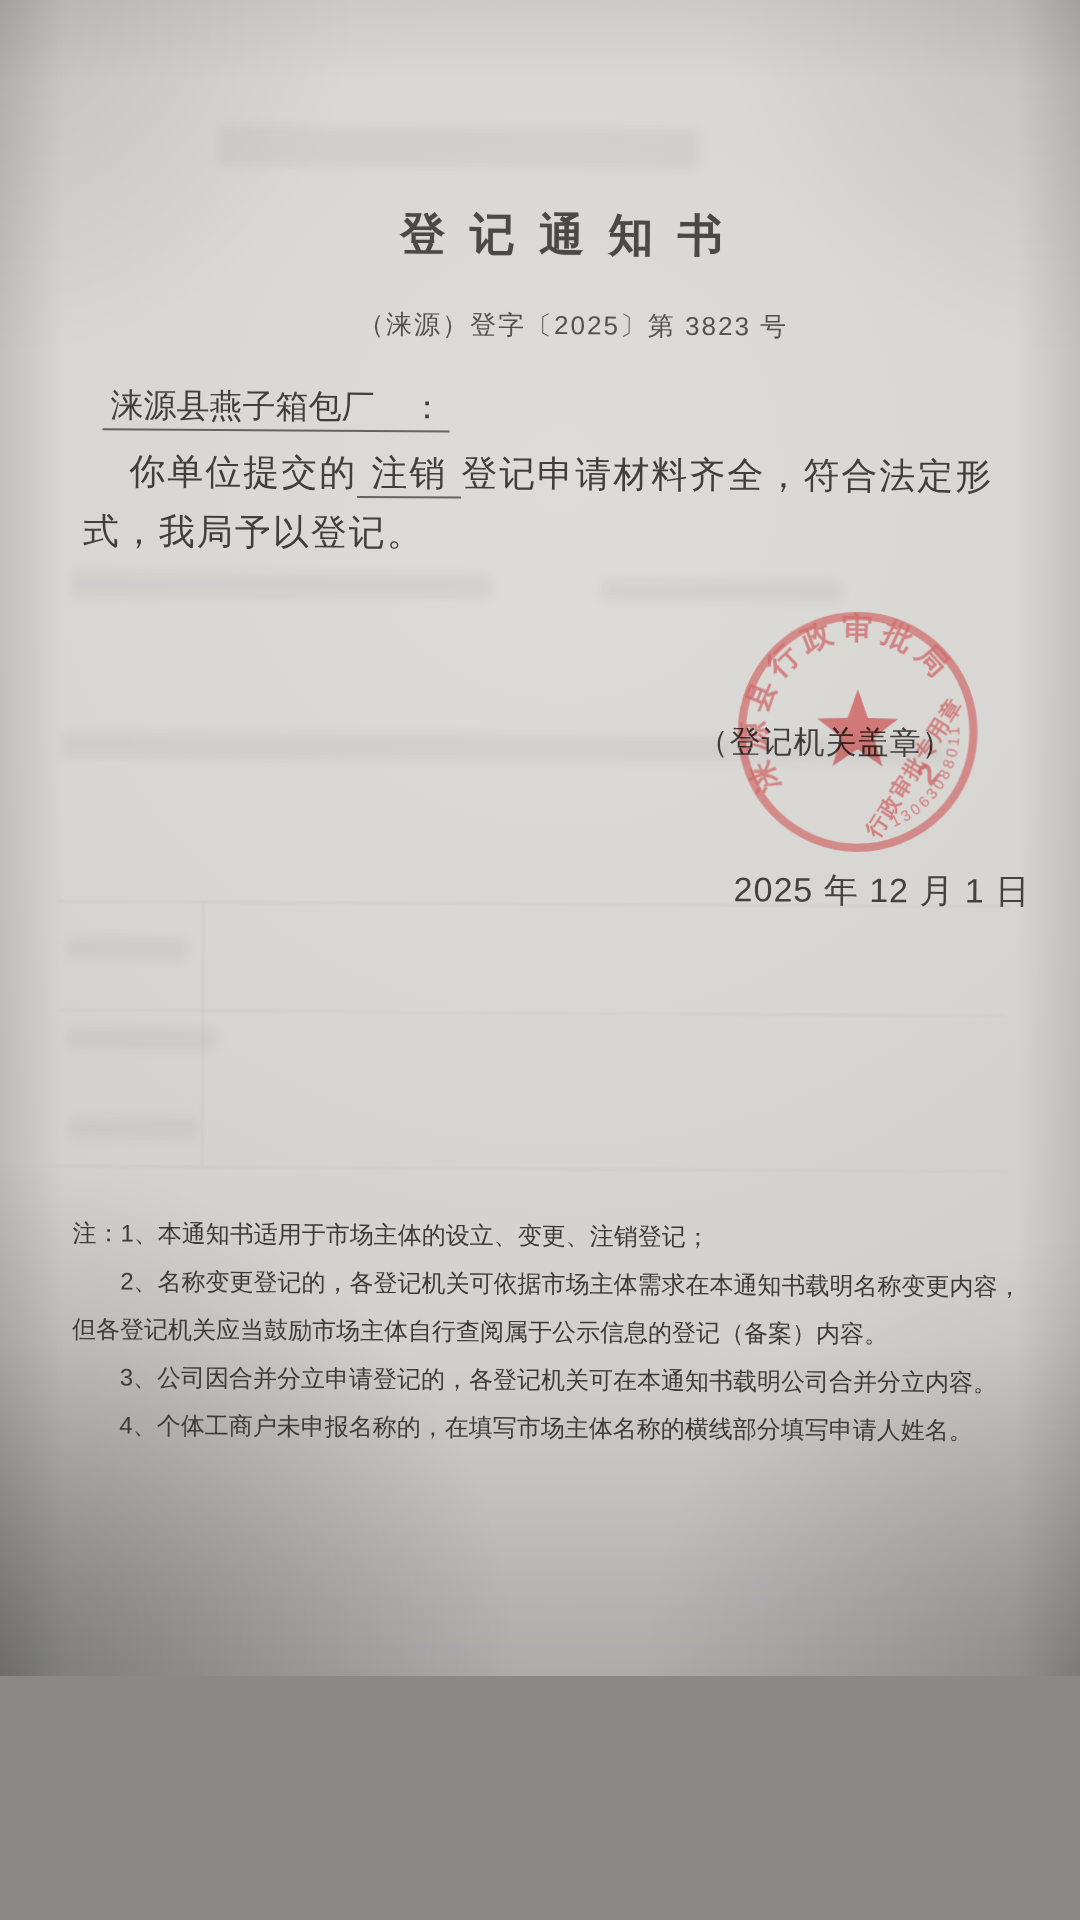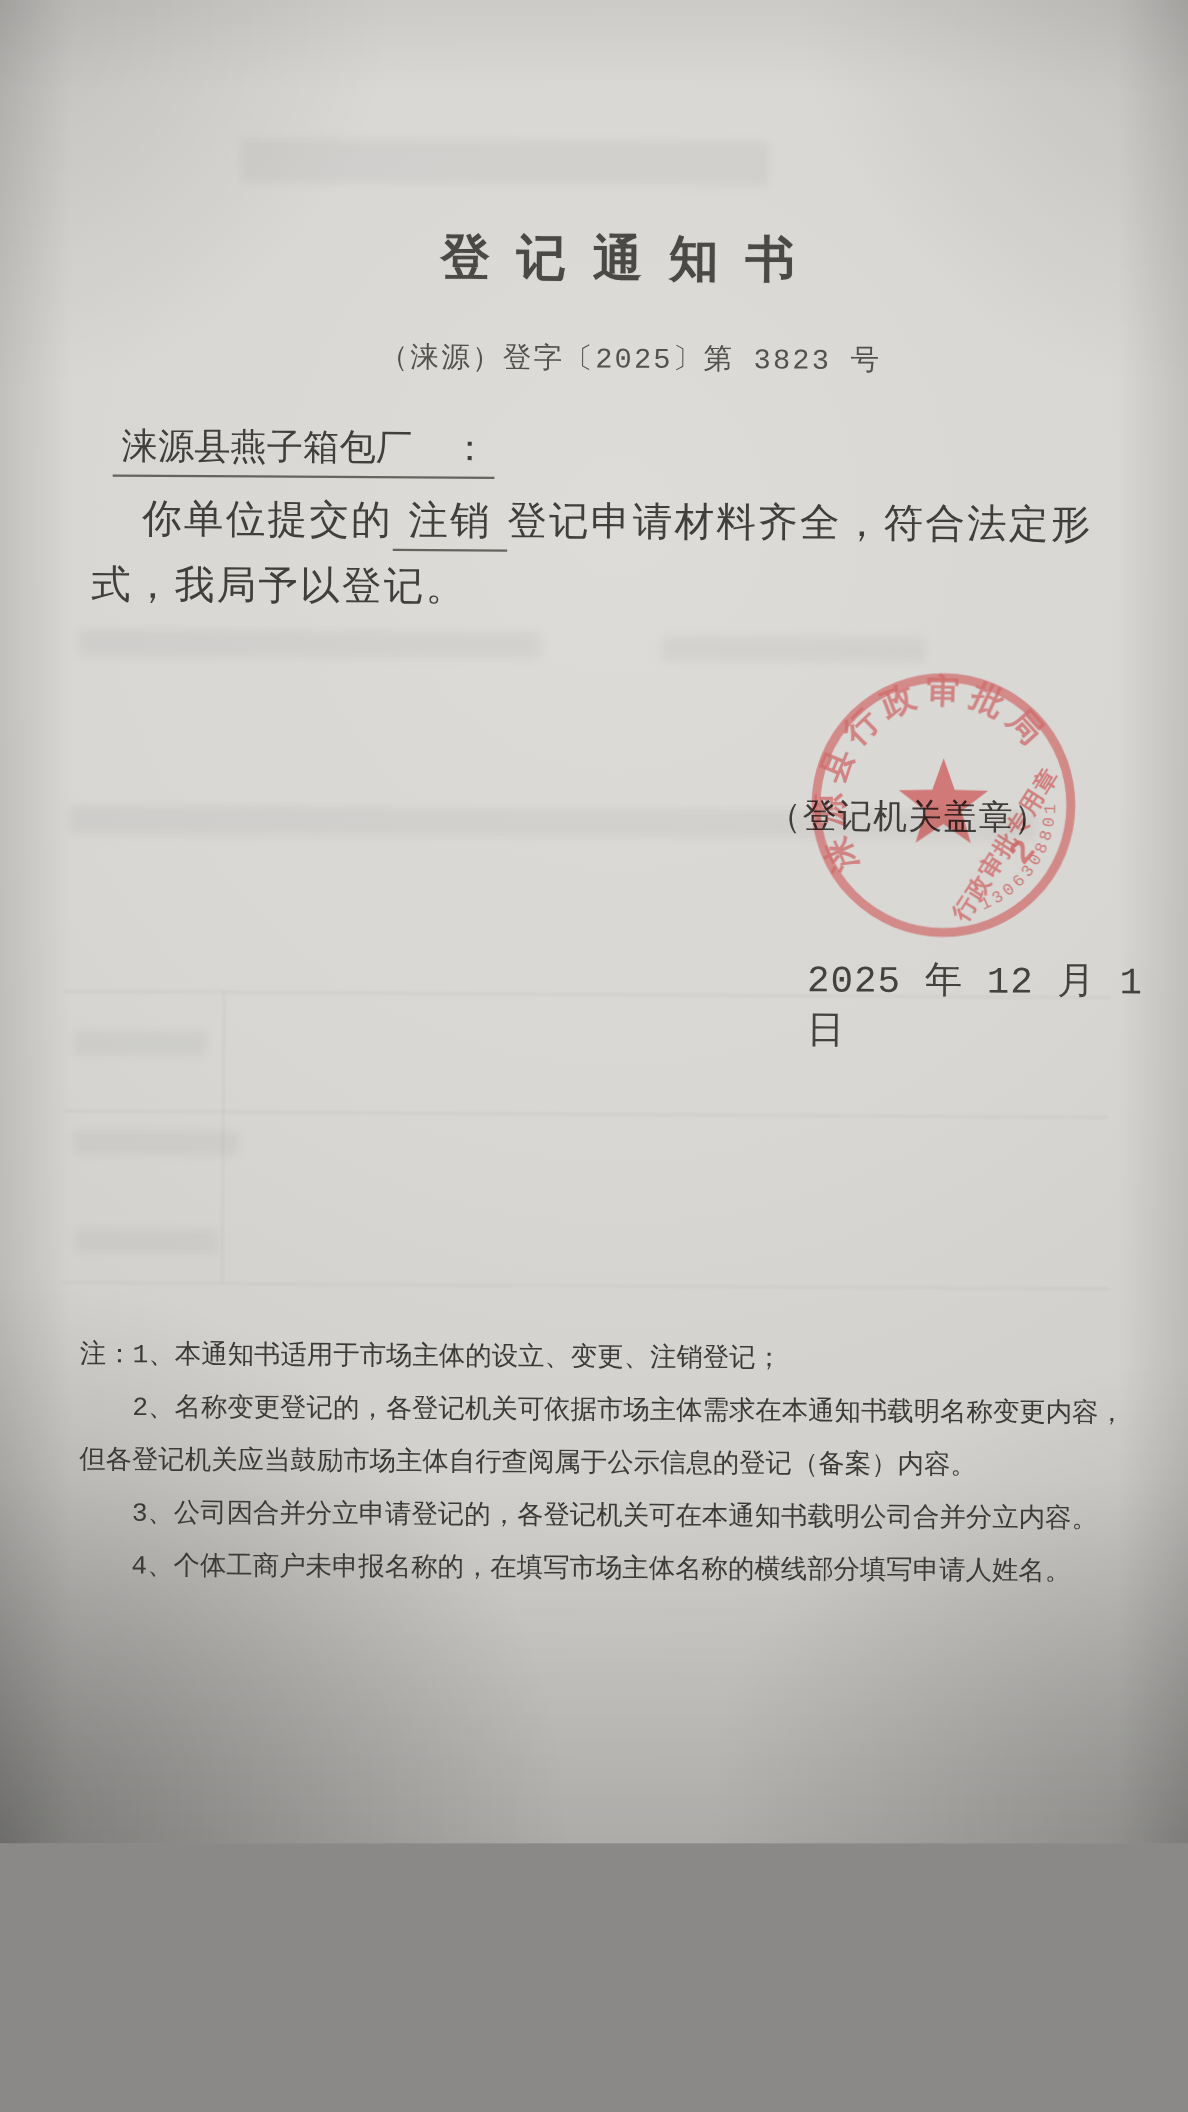--- a/index.html
+++ b/index.html
@@ -1,18 +1,18 @@
 <!DOCTYPE html>
 <html><head>
 <meta charset="utf-8">
 <style>
   html,body{margin:0;padding:0;background:#8a8988;}
   .photo{
     position:relative;width:1080px;height:1676px;overflow:hidden;
-    font-family:Liberation Mono, monospace;
+    font-family:Liberation Sans, sans-serif;
     background:
       radial-gradient(circle at 0% 100%, rgba(0,0,0,0.28), rgba(0,0,0,0.0) 26%),
       radial-gradient(circle at 100% 100%, rgba(0,0,0,0.18), rgba(0,0,0,0.0) 22%),
       radial-gradient(circle at 0% 0%, rgba(0,0,0,0.10), rgba(0,0,0,0.0) 18%),
       radial-gradient(circle at 100% 0%, rgba(0,0,0,0.10), rgba(0,0,0,0.0) 18%),
       linear-gradient(to right, rgba(0,0,0,0.10), rgba(0,0,0,0) 6%, rgba(0,0,0,0) 94%, rgba(0,0,0,0.10)),
       linear-gradient(to bottom, rgba(0,0,0,0.06), rgba(0,0,0,0) 5%, rgba(0,0,0,0) 80%, rgba(0,0,0,0.14)),
       radial-gradient(ellipse 140% 95% at 52% 28%, #dddcd9 0%, #d7d6d3 38%, #d0cfcc 62%, #c3c2bf 85%, #b2b1ae 100%);
   }
   .content{position:absolute;inset:0;transform:rotate(0.35deg);color:#403f3c;}

